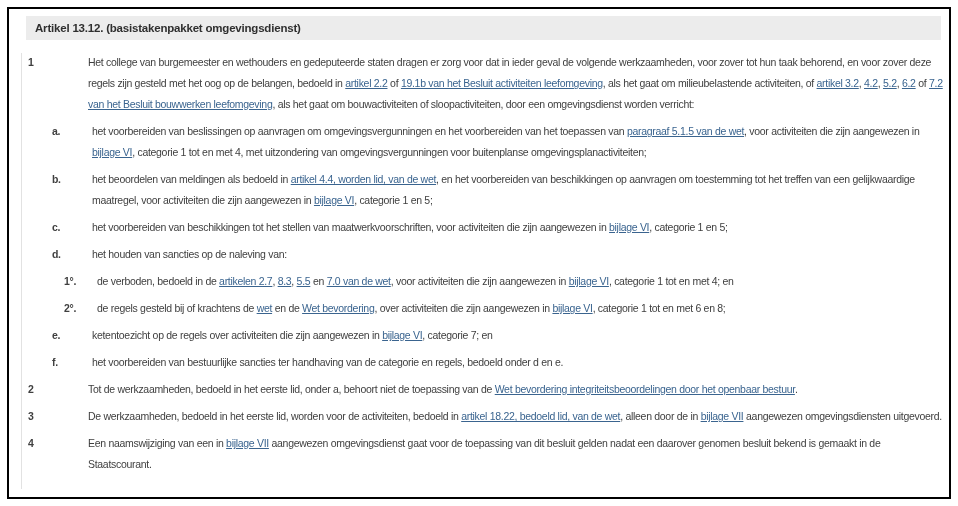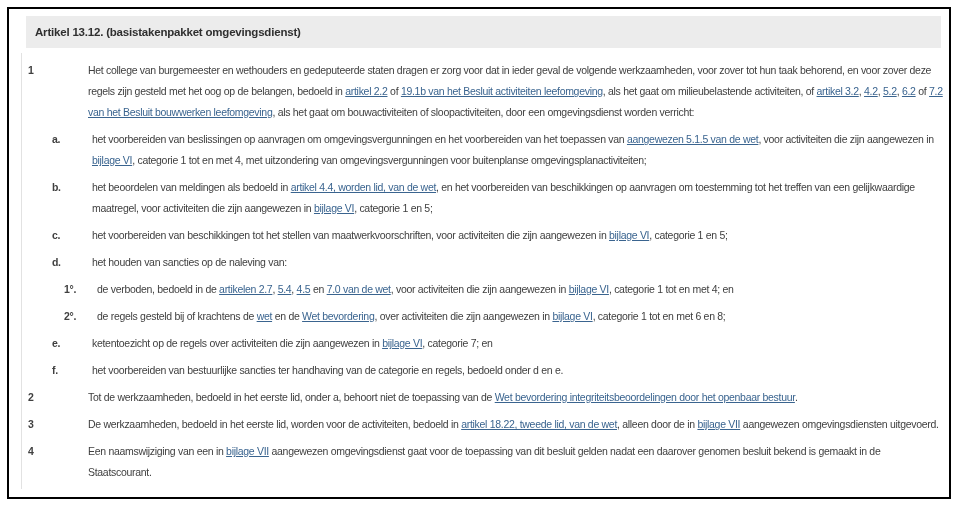--- a/index.html
+++ b/index.html
@@ -6,21 +6,21 @@
   body{
     width:958px;height:506px;overflow:hidden;background:#ffffff;
     font-family:"Liberation Sans", sans-serif;
   }
   .page{box-sizing:border-box;width:958px;height:506px;padding:7px;}
   .frame{
     box-sizing:border-box;height:492px;border:2px solid var(--frame-border,#000);
     position:relative;background:#fff;
   }
   .heading-bar{
-    margin:7px 8px 0 17px;height:32px;background:var(--header-bg,#ececec);
+    margin:7px 8px 0 17px;height:24px;background:var(--header-bg,#ececec);
     display:flex;align-items:center;padding-left:9px;
     font-weight:bold;font-size:11.5px;letter-spacing:-0.2px;
     color:var(--heading-text,#2f2f2f);
   }
   .left-rule{
     position:absolute;left:12px;top:44px;bottom:8px;width:1px;
     background:#e2e2e2;
   }
   .items{
     position:relative;padding-top:12px;
@@ -46,57 +46,57 @@
       <span>Artikel 13.12. (basistakenpakket omgevingsdienst)</span>
     </div>
     <div class="left-rule"></div>
     <div class="items">
         <div class="item l1">
           <span class="marker">1</span>
           <p class="body">Het college van burgemeester en wethouders en gedeputeerde staten dragen er zorg voor dat in ieder geval de volgende werkzaamheden, voor zover tot hun taak behorend, en voor zover deze regels zijn gesteld met het oog op de belangen, bedoeld in <a href="#">artikel 2.2</a> of <a href="#">19.1b van het Besluit activiteiten leefomgeving</a>, als het gaat om milieubelastende activiteiten, of <a href="#">artikel 3.2</a>, <a href="#">4.2</a>, <a href="#">5.2</a>, <a href="#">6.2</a> of <a href="#">7.2 van het Besluit bouwwerken leefomgeving</a>, als het gaat om bouwactiviteiten of sloopactiviteiten, door een omgevingsdienst worden verricht:</p>
         </div>
         <div class="item l2">
           <span class="marker">a.</span>
-          <p class="body">het voorbereiden van beslissingen op aanvragen om omgevingsvergunningen en het voorbereiden van het toepassen van <a href="#">aangewezen 5.1.5 van de wet</a>, voor activiteiten die zijn aangewezen in <a href="#">bijlage VI</a>, categorie 1 tot en met 4, met uitzondering van omgevingsvergunningen voor buitenplanse omgevingsplanactiviteiten;</p>
+          <p class="body">het voorbereiden van beslissingen op aanvragen om omgevingsvergunningen en het voorbereiden van het toepassen van <a href="#">paragraaf 5.1.5 van de wet</a>, voor activiteiten die zijn aangewezen in <a href="#">bijlage VI</a>, categorie 1 tot en met 4, met uitzondering van omgevingsvergunningen voor buitenplanse omgevingsplanactiviteiten;</p>
         </div>
         <div class="item l2">
           <span class="marker">b.</span>
           <p class="body">het beoordelen van meldingen als bedoeld in <a href="#">artikel 4.4, worden lid, van de wet</a>, en het voorbereiden van beschikkingen op aanvragen om toestemming tot het treffen van een gelijkwaardige maatregel, voor activiteiten die zijn aangewezen in <a href="#">bijlage VI</a>, categorie 1 en 5;</p>
         </div>
         <div class="item l2">
           <span class="marker">c.</span>
           <p class="body">het voorbereiden van beschikkingen tot het stellen van maatwerkvoorschriften, voor activiteiten die zijn aangewezen in <a href="#">bijlage VI</a>, categorie 1 en 5;</p>
         </div>
         <div class="item l2">
           <span class="marker">d.</span>
           <p class="body">het houden van sancties op de naleving van:</p>
         </div>
         <div class="item l3">
           <span class="marker">1°.</span>
-          <p class="body">de verboden, bedoeld in de <a href="#">artikelen 2.7</a>, <a href="#">5.4</a>, <a href="#">4.5</a> en <a href="#">7.0 van de wet</a>, voor activiteiten die zijn aangewezen in <a href="#">bijlage VI</a>, categorie 1 tot en met 4; en</p>
+          <p class="body">de verboden, bedoeld in de <a href="#">artikelen 2.7</a>, <a href="#">8.3</a>, <a href="#">5.5</a> en <a href="#">7.0 van de wet</a>, voor activiteiten die zijn aangewezen in <a href="#">bijlage VI</a>, categorie 1 tot en met 4; en</p>
         </div>
         <div class="item l3">
           <span class="marker">2°.</span>
           <p class="body">de regels gesteld bij of krachtens de <a href="#">wet</a> en de <a href="#">Wet bevordering</a>, over activiteiten die zijn aangewezen in <a href="#">bijlage VI</a>, categorie 1 tot en met 6 en 8;</p>
         </div>
         <div class="item l2">
           <span class="marker">e.</span>
           <p class="body">ketentoezicht op de regels over activiteiten die zijn aangewezen in <a href="#">bijlage VI</a>, categorie 7; en</p>
         </div>
         <div class="item l2">
           <span class="marker">f.</span>
           <p class="body">het voorbereiden van bestuurlijke sancties ter handhaving van de categorie en regels, bedoeld onder d en e.</p>
         </div>
         <div class="item l1">
           <span class="marker">2</span>
           <p class="body">Tot de werkzaamheden, bedoeld in het eerste lid, onder a, behoort niet de toepassing van de <a href="#">Wet bevordering integriteitsbeoordelingen door het openbaar bestuur</a>.</p>
         </div>
         <div class="item l1">
           <span class="marker">3</span>
-          <p class="body">De werkzaamheden, bedoeld in het eerste lid, worden voor de activiteiten, bedoeld in <a href="#">artikel 18.22, tweede lid, van de wet</a>, alleen door de in <a href="#">bijlage VII</a> aangewezen omgevingsdiensten uitgevoerd.</p>
+          <p class="body">De werkzaamheden, bedoeld in het eerste lid, worden voor de activiteiten, bedoeld in <a href="#">artikel 18.22, bedoeld lid, van de wet</a>, alleen door de in <a href="#">bijlage VII</a> aangewezen omgevingsdiensten uitgevoerd.</p>
         </div>
         <div class="item l1">
           <span class="marker">4</span>
           <p class="body">Een naamswijziging van een in <a href="#">bijlage VII</a> aangewezen omgevingsdienst gaat voor de toepassing van dit besluit gelden nadat een daarover genomen besluit bekend is gemaakt in de Staatscourant.</p>
         </div>
       </div>
   </div>
 </div>
 
 </body></html>

